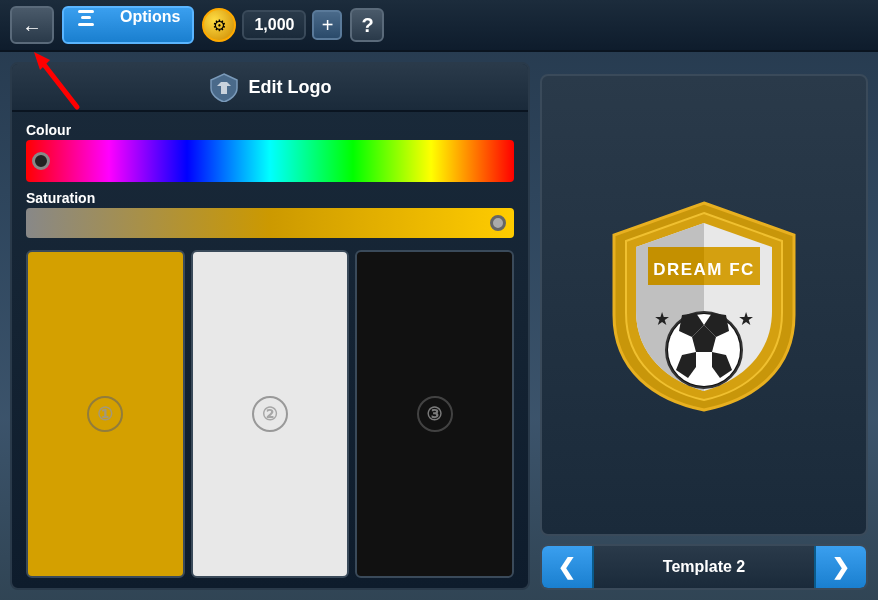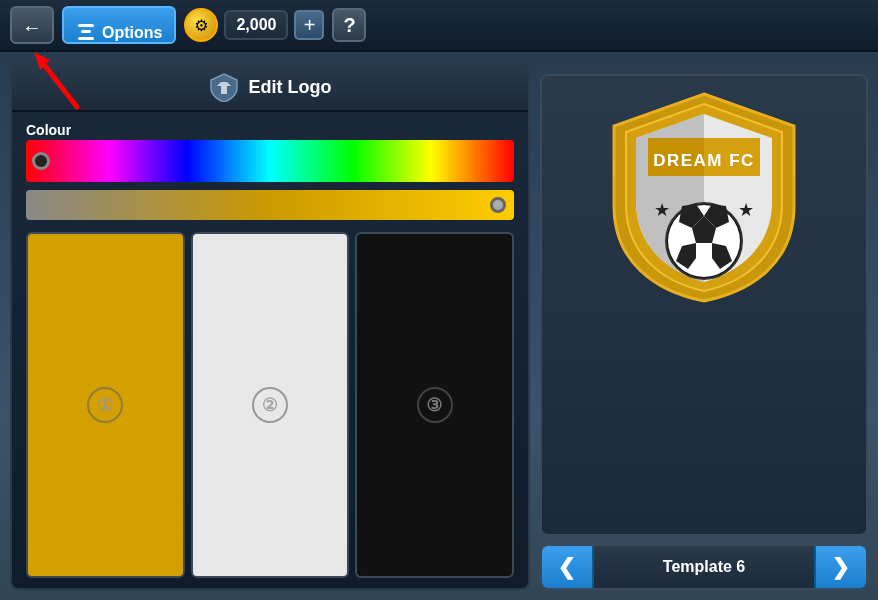--- a/index.html
+++ b/index.html
@@ -43,28 +43,28 @@
       align-items: center;
       justify-content: center;
       cursor: pointer;
       color: white;
       font-size: 20px;
       flex-shrink: 0;
     }
 
     .options-btn {
       display: flex;
-      align-items: flex-end;
+      align-items: flex-start;
       background: linear-gradient(180deg, #3a9fef, #1a7fcf);
       border: 2px solid #5ab5ff;
       border-radius: 6px;
       height: 38px;
       padding: 0 12px;
       cursor: pointer;
-      gap: 6px;
+      gap: 24px;
     }
 
     .options-icon {
       width: 20px;
       height: 20px;
       display: flex;
       flex-direction: column;
       justify-content: space-around;
       align-items: center;
     }
@@ -329,20 +329,21 @@
       flex-direction: column;
       margin-left: 10px;
     }
 
     .logo-preview-area {
       flex: 1;
       background: linear-gradient(180deg, #2a3a4a 0%, #1a2a3a 100%);
       border: 2px solid #3a4a5a;
       border-radius: 8px;
       display: flex;
+      align-items: center;
       justify-content: center;
       margin-bottom: 8px;
       overflow: hidden;
       margin-top: 12px;
     }
 
     
     .shield-container {
       display: flex;
       align-items: center;
@@ -412,21 +413,21 @@
       <span></span>
         <span></span>
         <span></span>
     </div>
     <span class="options-label">Options</span>
   </div>
 
 
   <div class="coins-area">
     <div class="coin-icon">⚙</div>
-    <div class="coin-amount">2,000</div>
+    <div class="coin-amount">1,000</div>
     <div class="plus-btn">+</div>
   </div>
 
   <div class="help-btn">?</div>
 </div>
 
 <div class="arrow-annotation">
   <svg width="80" height="80" viewBox="0 0 80 80">
 
     <line x1="55" y1="65" x2="20" y2="20" stroke="red" stroke-width="5" stroke-linecap="round"></line>
@@ -449,20 +450,21 @@
     <div class="panel-body">
 
       <div>
         <div class="control-label">Colour</div>
         <div class="colour-bar">
           <div class="colour-knob"></div>
         </div>
       </div>
 
       <div>
+        <div class="control-label">Saturation</div>
         <div class="saturation-bar">
           <div class="saturation-knob"></div>
         </div>
       </div>
 
 
       <div class="swatches">
         <div class="swatch swatch-1">
           <div class="swatch-number">①</div>
         </div>
@@ -508,20 +510,20 @@
           <polygon points="92,157 78,160 72,175 84,183 92,172" fill="#222"></polygon>
 
         </svg>
       </div>
     </div>
 
     <div class="template-nav">
       <div class="nav-arrow nav-left">
         <span>❮</span>
       </div>
-      <span class="nav-label">Template 6</span>
+      <span class="nav-label">Template 2</span>
       <div class="nav-arrow nav-right">
         <span>❯</span>
       </div>
     </div>
   </div>
 
 </div>
 
 </body></html>

